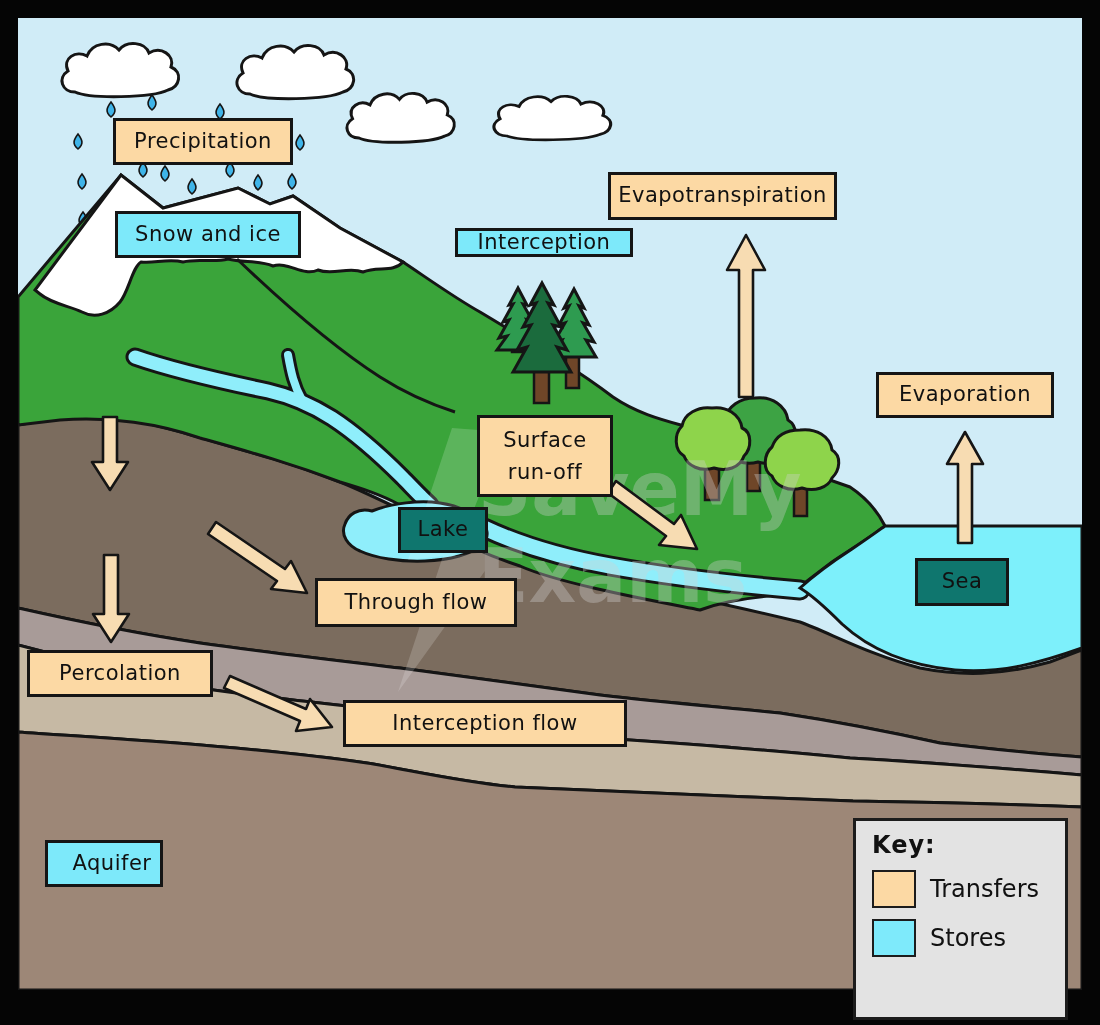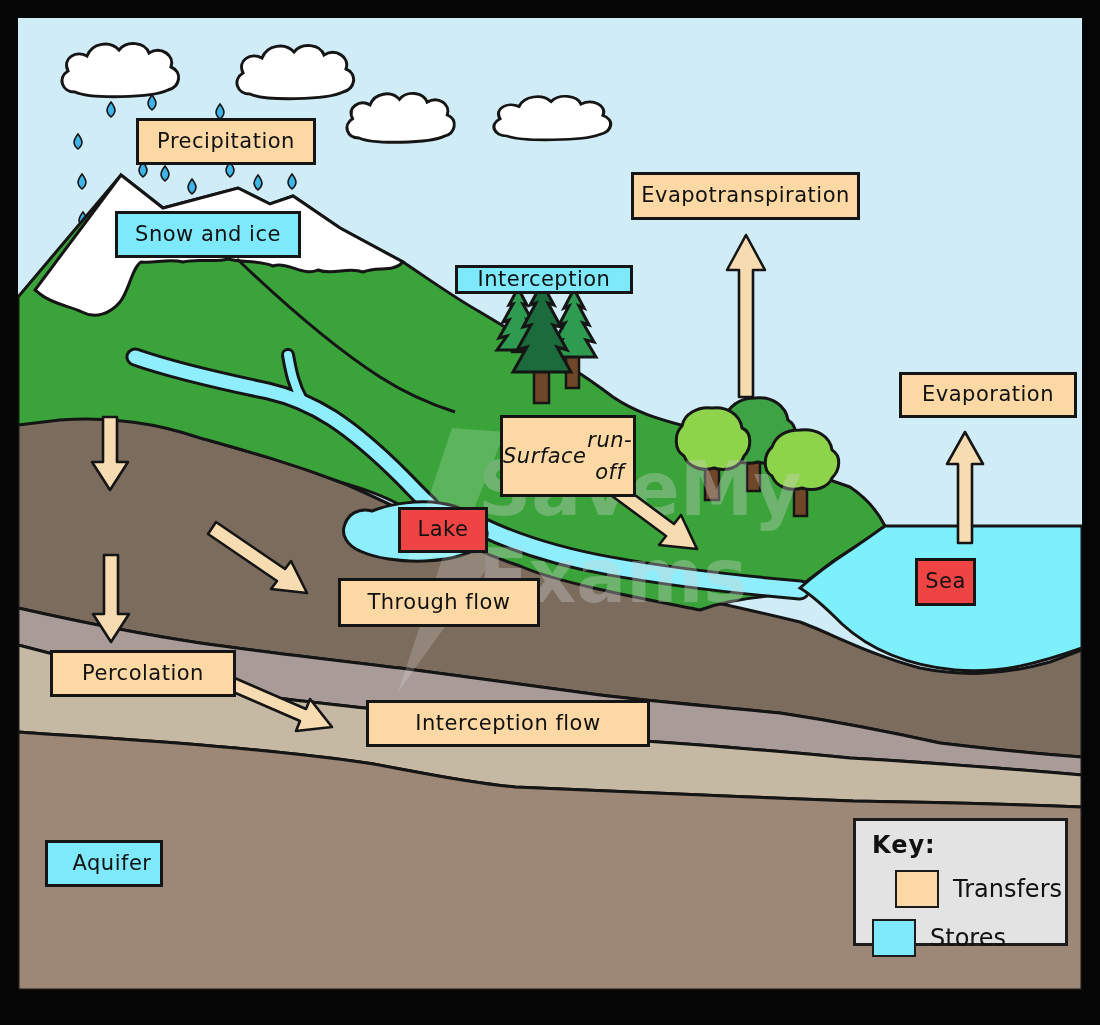--- a/index.html
+++ b/index.html
@@ -2,25 +2,25 @@
 <html><head>
 <meta charset="utf-8">
 <style>
   html,body{margin:0;padding:0;background:#000;}
   #frame{position:relative;width:1100px;height:1025px;background:#050505;overflow:hidden;
          font-family:"DejaVu Sans",sans-serif;}
   #scene{position:absolute;left:18px;top:18px;width:1064px;height:972px;display:block;}
   .lbl{position:absolute;box-sizing:border-box;border:3px solid #151515;
        display:flex;align-items:center;justify-content:center;text-align:center;
        font-size:21px;color:#111;letter-spacing:0.5px;line-height:1.2;}
-  .transfer{background:#fcd9a4;margin-left:23px;}
+  .transfer{background:#fcd9a4;}
   .store{background:#7de9fa;}
-  .store-light{background:#ef4444;}
-  .two-line{flex-direction:row;line-height:32px;font-style:italic;}
-  #keybox{position:absolute;left:853px;top:818px;width:215px;height:128px;box-sizing:border-box;
+  .store-light{background:#0f766e;}
+  .two-line{flex-direction:column;line-height:32px;}
+  #keybox{position:absolute;left:853px;top:818px;width:215px;height:202px;box-sizing:border-box;
           background:#e3e3e3;border:3px solid #1c1c1c;padding:10px 0 0 16px;color:#111;}
   #keybox .ktitle{font-size:24px;font-weight:bold;letter-spacing:1px;}
   .krow{display:flex;align-items:center;margin-top:11px;}
   .kswatch{width:44px;height:38px;border:2.5px solid #1c1c1c;box-sizing:border-box;margin-right:14px;}
   .kswatch.transfer{background:#fcd9a4;}
   .kswatch.store{background:#7eeafb;}
   .klabel{font-size:24px;color:#111;}
 </style>
 </head>
 <body>
@@ -142,34 +142,34 @@
       <polygon points="111,642 93,614 104,614 104,555 118,555 118,614 129,614"></polygon>
       <polygon points="216,522 285,569 291,561 307,593 271,589 277,581 208,534"></polygon>
       <polygon points="230,676 306,709 310,699 332,727 296,731 300,721 224,688"></polygon>
     </g>
   </svg>
 
   <div class="lbl transfer" style="left:113px;top:118px;width:180px;height:47px;">Precipitation</div>
 
   <div class="lbl store" style="left:115px;top:211px;width:186px;height:47px;">Snow and ice</div>
 
-  <div class="lbl store" style="left:455px;top:228px;width:178px;height:29px;margin-top:37px;">Interception</div>
+  <div class="lbl store" style="left:455px;top:228px;width:178px;height:29px;">Interception</div>
 
   <div class="lbl transfer" style="left:608px;top:172px;width:229px;height:48px;text-align:right;">Evapotranspiration</div>
 
   <div class="lbl transfer" style="left:876px;top:372px;width:178px;height:46px;">Evaporation</div>
 
   <div class="lbl transfer two-line" style="left:477px;top:415px;width:136px;height:82px;">
     <span>Surface</span>
     <span>run-off</span>
   </div>
 
   <div class="lbl store-light" style="left:398px;top:507px;width:90px;height:46px;">Lake</div>
 
-  <div class="lbl store-light" style="left:915px;top:558px;width:61px;height:48px;">Sea</div>
+  <div class="lbl store-light" style="left:915px;top:558px;width:94px;height:48px;">Sea</div>
 
 
   <div class="lbl transfer" style="left:315px;top:578px;width:202px;height:49px;">Through flow</div>
 
   <div class="lbl transfer" style="left:27px;top:650px;width:186px;height:47px;">Percolation</div>
 
   <div class="lbl transfer" style="left:343px;top:700px;width:284px;height:47px;">Interception flow</div>
 
   <div class="lbl store" style="left:45px;top:840px;width:118px;height:47px;padding-left:16px;">Aquifer</div>
 

